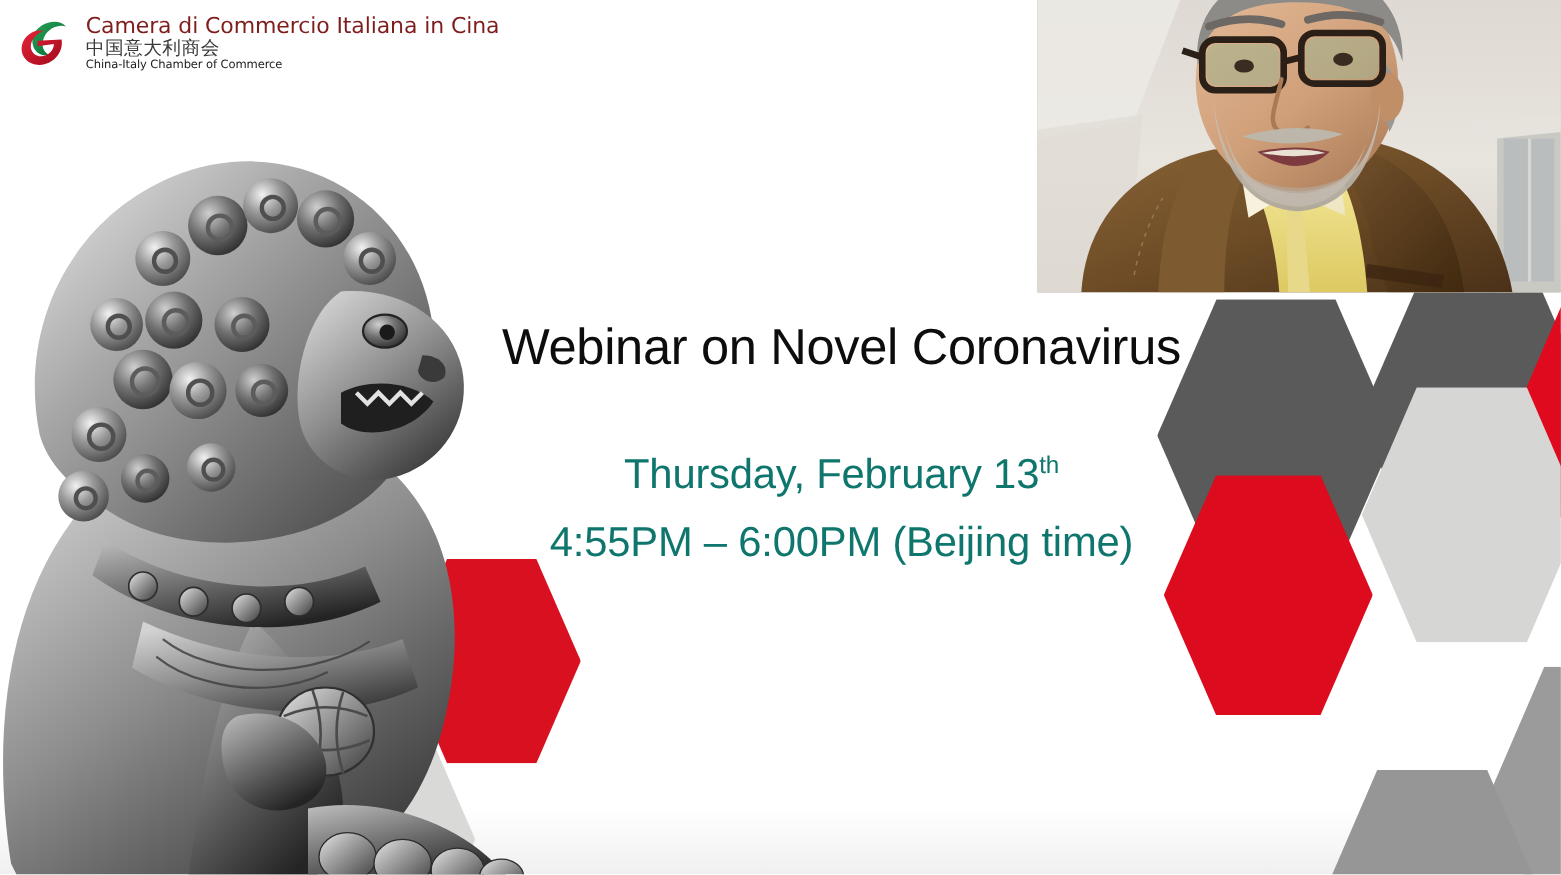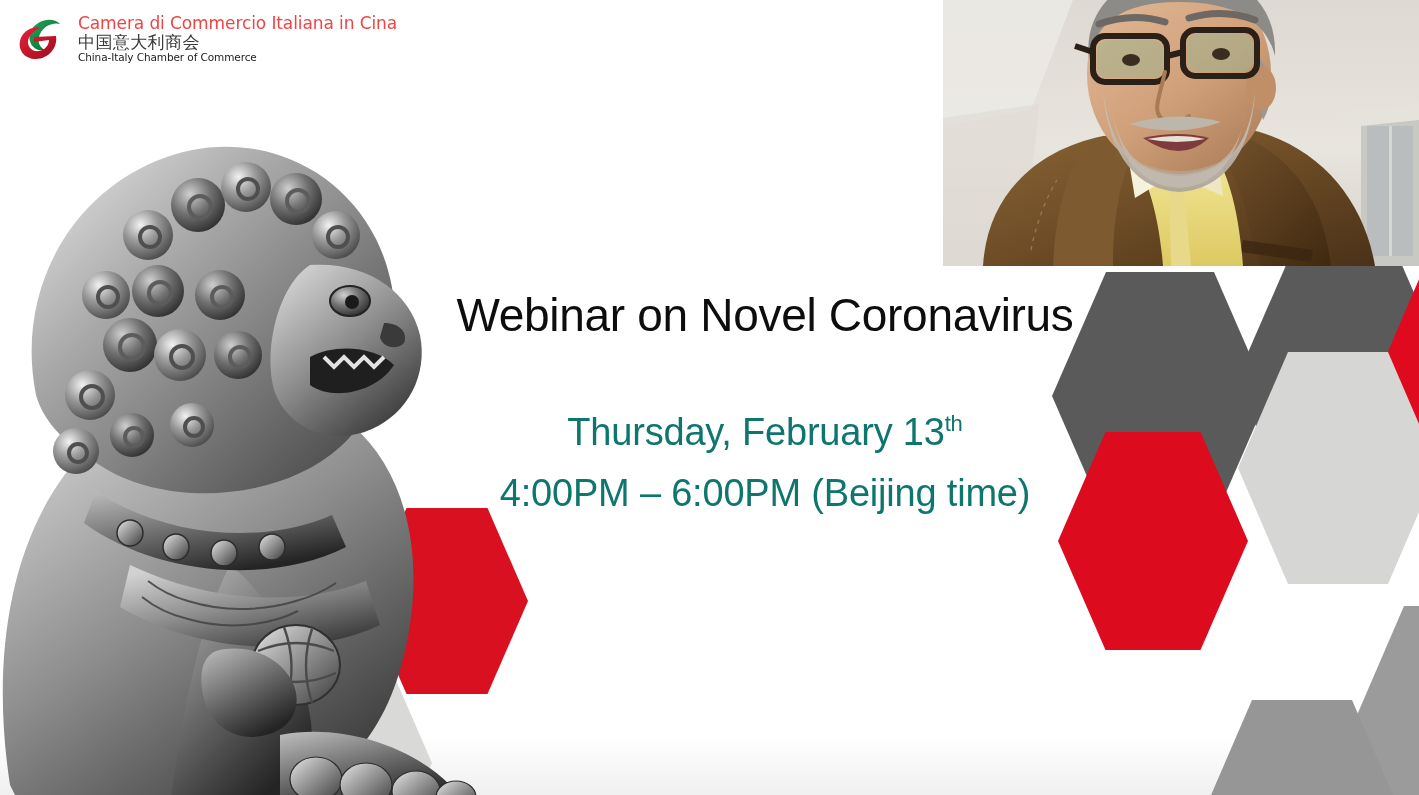--- a/index.html
+++ b/index.html
@@ -62,21 +62,21 @@
   .logo-block {
     position:absolute; left:14px; top:12px;
     display:flex; align-items:center; gap:10px;
     z-index:8;
   }
   .logo-mark { width:54px; height:54px; flex:0 0 54px; }
   .logo-mark svg { display:block; }
   .logo-text { display:flex; flex-direction:column; line-height:1.12; }
   .logo-line-1 {
     font-family:"DejaVu Sans", sans-serif;
-    font-size:17px; color:#ef4444; letter-spacing:-0.1px; white-space:nowrap;
+    font-size:20px; color:#7f1d1d; letter-spacing:-0.1px; white-space:nowrap;
   }
   .logo-line-2 {
     font-family:"DejaVu Sans", sans-serif;
     font-size:17px; color:#3a3a3a; letter-spacing:0.4px; white-space:nowrap;
   }
   .logo-line-3 {
     font-family:"DejaVu Sans", sans-serif;
     font-size:10.5px; color:#1b1b1b; letter-spacing:-0.1px; white-space:nowrap;
   }
 
@@ -273,21 +273,21 @@
       <span class="logo-line-3">China-Italy Chamber of Commerce</span>
     </div>
   </div>
 
   <div class="slide-text">
     <div class="slide-title">
       <div>Webinar on Novel Coronavirus</div>
     </div>
     <div class="slide-subtitle-wrap">
       <div class="slide-date"><span>Thursday, February 13</span><span class="sup">th</span></div>
-      <div class="slide-time">4:00PM – 6:00PM (Beijing time)</div>
+      <div class="slide-time">4:55PM – 6:00PM (Beijing time)</div>
     </div>
   </div>
 
   <div class="slide-bottom-fade"></div>
 
   <div class="video-tile">
     <svg viewBox="0 0 476 266" preserveAspectRatio="xMidYMid slice" xmlns="http://www.w3.org/2000/svg">
       <defs>
         <linearGradient id="wallG" x1="0" y1="0" x2="0" y2="1">
           <stop offset="0%" stop-color="#ded9d2"></stop>

